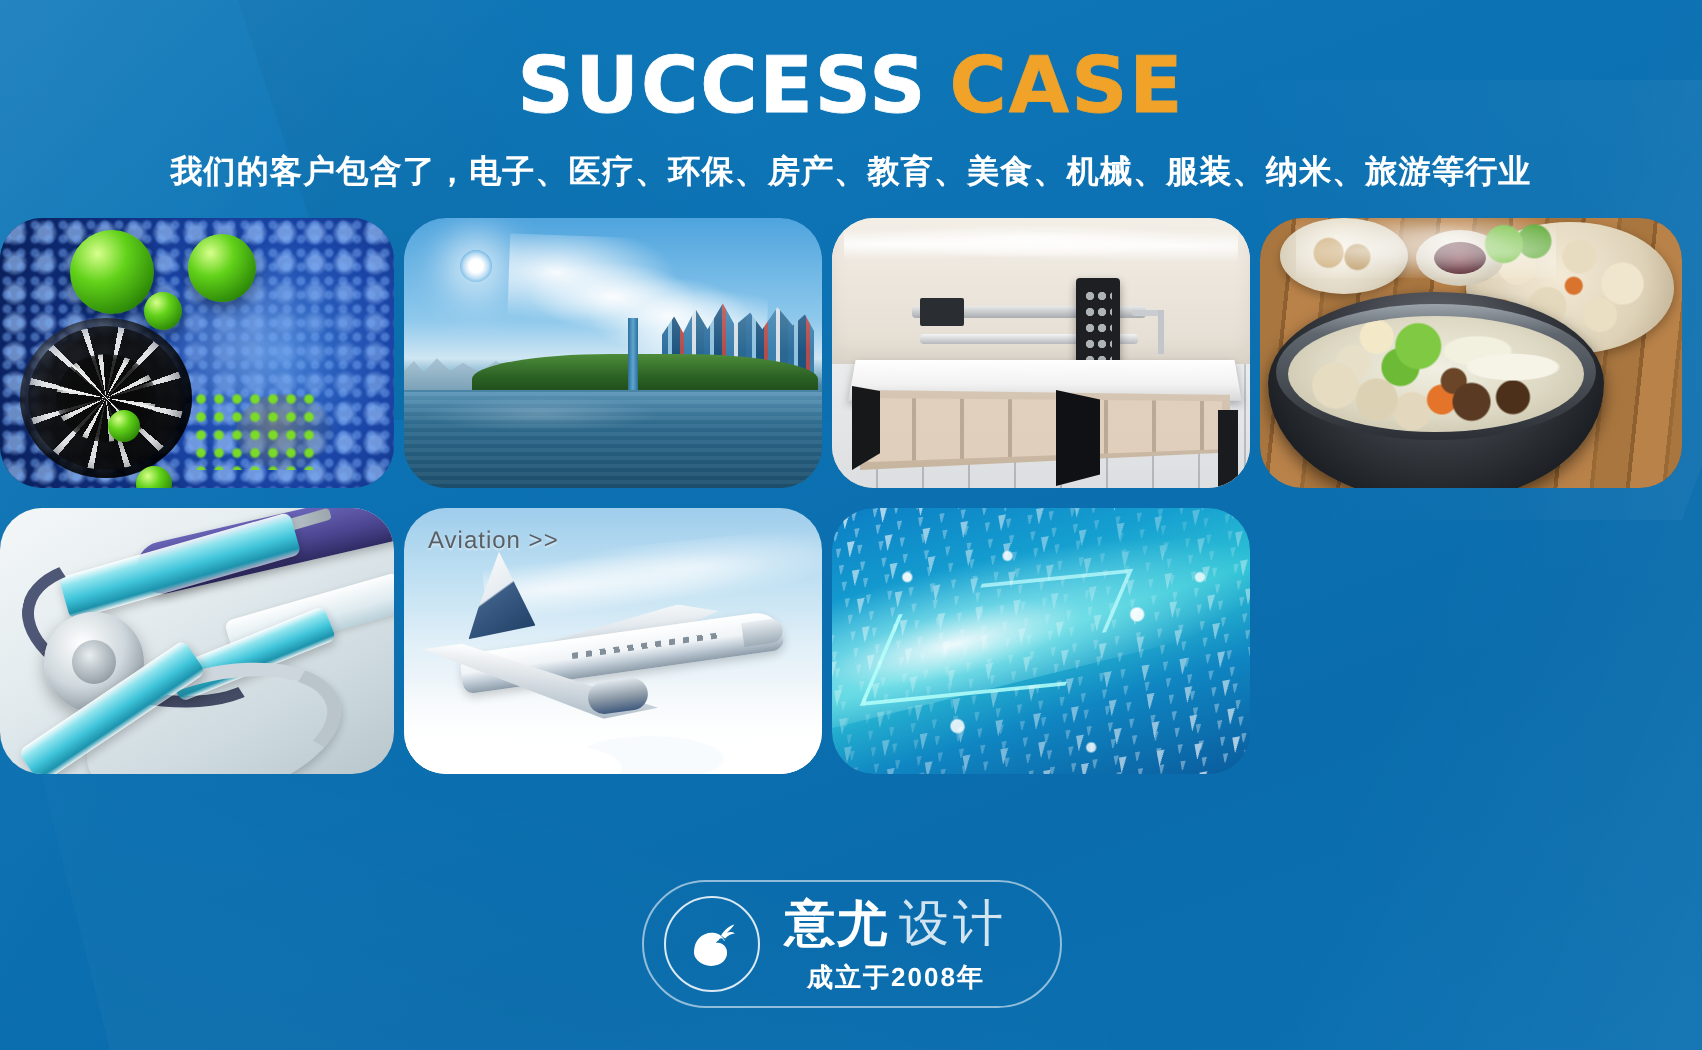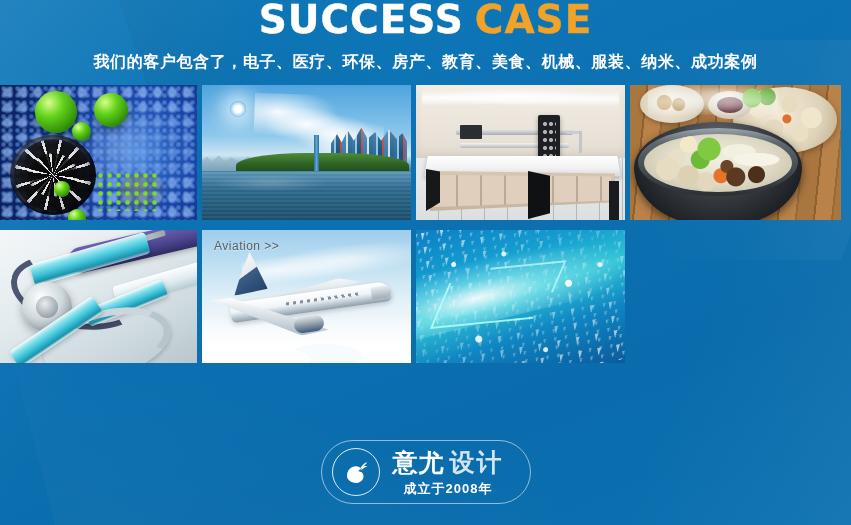--- a/index.html
+++ b/index.html
@@ -48,20 +48,21 @@
     bottom: -40px; left: 40px;
     width: 500px; height: 200px;
     background: linear-gradient(20deg, rgba(255,255,255,0.035), rgba(255,255,255,0) 70%);
     transform: skewX(14deg);
   }
 
   
   .header {
     position: relative;
     text-align: center;
+    margin-top: 24px;
   }
   .title {
     font-size: 39px;
     font-weight: bold;
     letter-spacing: 1px;
     line-height: 1;
     font-family: "DejaVu Sans", sans-serif;
     -webkit-text-stroke: 0.4px currentColor;
   }
   .title .w-success {
@@ -116,20 +117,21 @@
     grid-template-columns: 197px 209px 209px 211px;
     grid-template-rows: 135px 133px;
     column-gap: 5px;
     row-gap: 10px;
     width: 851px;
   }
   .cell {
     position: relative;
     overflow: hidden;
     background: #0a5e96;
+    border-radius: 21px;
   }
   .cell .art {
     position: absolute;
     inset: 0;
   }
   .cell-label {
     position: absolute;
     font-size: 12px;
     color: #5a5f63;
     letter-spacing: 0.5px;
@@ -868,21 +870,21 @@
   }
   .logo-name {
     color: #ffffff;
     font-size: 25px;
     font-weight: bold;
     letter-spacing: 1px;
   }
   .logo-sub {
     color: rgba(255,255,255,0.82);
     font-size: 25px;
-    font-weight: bold;
+    font-weight: normal;
     letter-spacing: 2px;
     margin-left: 5px;
     text-align: right;
   }
   .logo-est {
     margin-top: 7px;
     color: #ffffff;
     font-size: 13px;
     font-weight: bold;
     letter-spacing: 1px;
@@ -898,21 +900,21 @@
   <div class="bg-streak streak-b"></div>
   <div class="bg-streak streak-c"></div>
   <div class="bg-streak streak-d"></div>
 
   <div class="header">
     <div class="title">
       <span class="w-success">SUCCESS</span><span class="w-case">CASE</span>
     </div>
 
 
-    <div class="tagline">我们的客户包含了，电子、医疗、环保、房产、教育、美食、机械、服装、纳米、成功案例</div>
+    <div class="tagline">我们的客户包含了，电子、医疗、环保、房产、教育、美食、机械、服装、纳米、旅游等行业</div>
   </div>
 
   <div class="grid">
 
     <div class="cell">
       <div class="art nano">
         <div class="nano-dots"></div>
         <div class="nano-dots2"></div>
         <div class="sphere s1"></div>
         <div class="sphere s2"></div>

